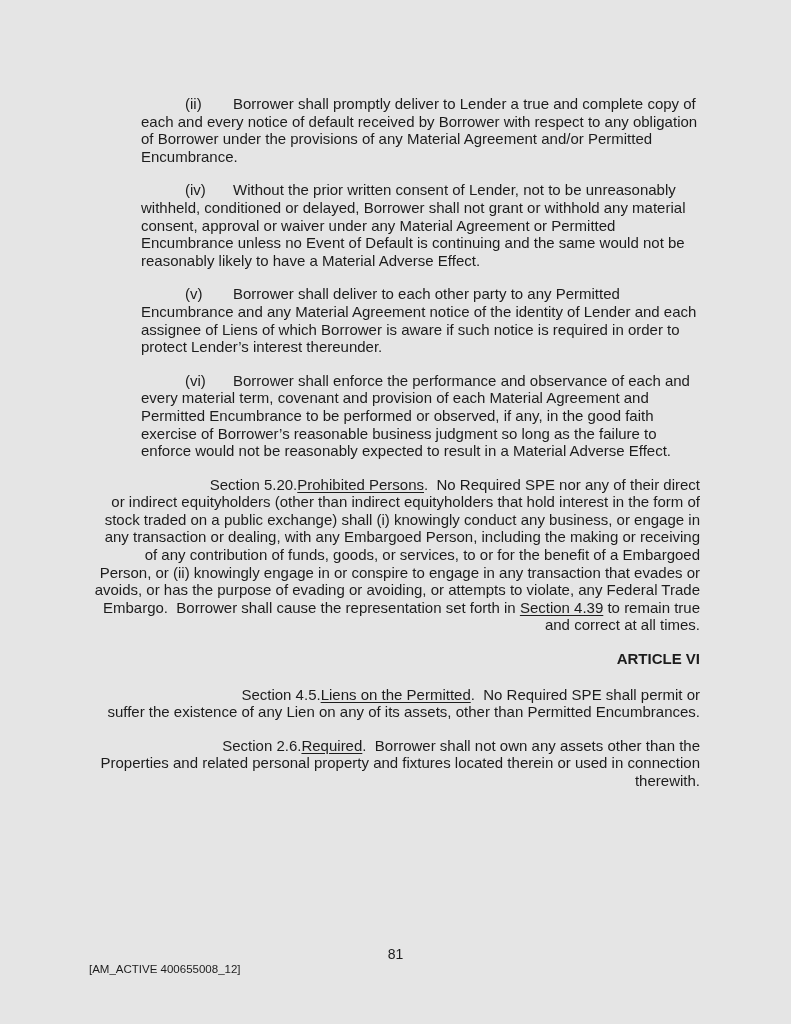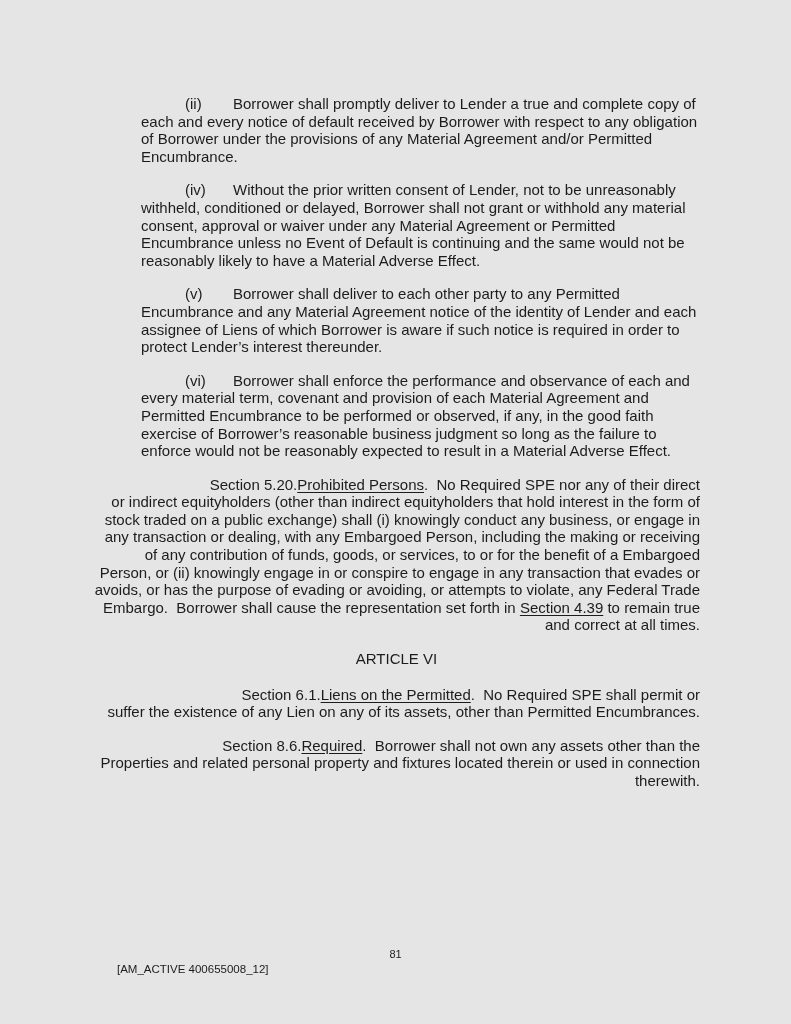--- a/index.html
+++ b/index.html
@@ -43,40 +43,40 @@
   .sec-lbl {
     display: inline-block;
     width: 99px;
     text-indent: 0;
   }
   .u {
     text-decoration: underline;
     text-underline-offset: 2px;
   }
   p.title-line {
-    text-align: center;
+    text-align: right;
     text-indent: 0;
     margin-bottom: 18px;
+    font-weight: bold;
   }
   .page-number {
     position: absolute;
     top: 946px;
     left: 0;
     width: 791px;
     text-align: center;
-    font-size: 11px;
+    font-size: 14px;
     line-height: 17.6px;
   }
   .doc-tag {
     position: absolute;
     left: 89px;
     top: 962px;
     font-size: 11.5px;
     line-height: 14px;
-    margin-left: 28px;
   }
 </style>
 </head>
 <body>
 
 <div class="page">
   <div class="content">
 
     <p class="clause"><span class="clause-lbl">(ii)</span><span>Borrower shall promptly deliver to Lender a true and complete copy of each and every notice of default received by Borrower with respect to any obligation of Borrower under the provisions of any Material Agreement and/or Permitted Encumbrance.</span></p>
 
@@ -85,22 +85,22 @@
 
     <p class="clause"><span class="clause-lbl">(v)</span><span>Borrower shall deliver to each other party to any Permitted Encumbrance and any Material Agreement notice of the identity of Lender and each assignee of Liens of which Borrower is aware if such notice is required in order to protect Lender’s interest thereunder.</span></p>
 
     <p class="clause"><span class="clause-lbl">(vi)</span><span>Borrower shall enforce the performance and observance of each and every material term, covenant and provision of each Material Agreement and Permitted Encumbrance to be performed or observed, if any, in the good faith exercise of Borrower’s reasonable business judgment so long as the failure to enforce would not be reasonably expected to result in a Material Adverse Effect.</span></p>
 
     <p class="section"><span class="sec-lbl">Section 5.20.</span><span class="u">Prohibited Persons</span><span>.  No Required SPE nor any of their direct or indirect equityholders (other than indirect equityholders that hold interest in the form of stock traded on a public exchange) shall (i) knowingly conduct any business, or engage in any transaction or dealing, with any Embargoed Person, including the making or receiving of any contribution of funds, goods, or services, to or for the benefit of a Embargoed Person, or (ii) knowingly engage in or conspire to engage in any transaction that evades or avoids, or has the purpose of evading or avoiding, or attempts to violate, any Federal Trade Embargo.  Borrower shall cause the representation set forth in </span><span class="u">Section 4.39</span><span> to remain true and correct at all times.</span></p>
 
     <p class="title-line">ARTICLE VI</p>
 
 
-    <p class="section"><span class="sec-lbl">Section 6.1.</span><span class="u">Liens on the Permitted</span><span>.  No Required SPE shall permit or suffer the existence of any Lien on any of its assets, other than Permitted Encumbrances.</span><span class="u"></span><span></span></p>
+    <p class="section"><span class="sec-lbl">Section 4.5.</span><span class="u">Liens on the Permitted</span><span>.  No Required SPE shall permit or suffer the existence of any Lien on any of its assets, other than Permitted Encumbrances.</span><span class="u"></span><span></span></p>
 
-    <p class="section"><span class="sec-lbl">Section 8.6.</span><span class="u">Required</span><span>.  Borrower shall not own any assets other than the Properties and related personal property and fixtures located therein or used in connection therewith.</span><span class="u"></span><span></span></p>
+    <p class="section"><span class="sec-lbl">Section 2.6.</span><span class="u">Required</span><span>.  Borrower shall not own any assets other than the Properties and related personal property and fixtures located therein or used in connection therewith.</span><span class="u"></span><span></span></p>
 
 
   </div>
 
   <div class="page-number">81</div>
   <div class="doc-tag">[AM_ACTIVE 400655008_12]</div>
 </div>
 
 </body></html>

